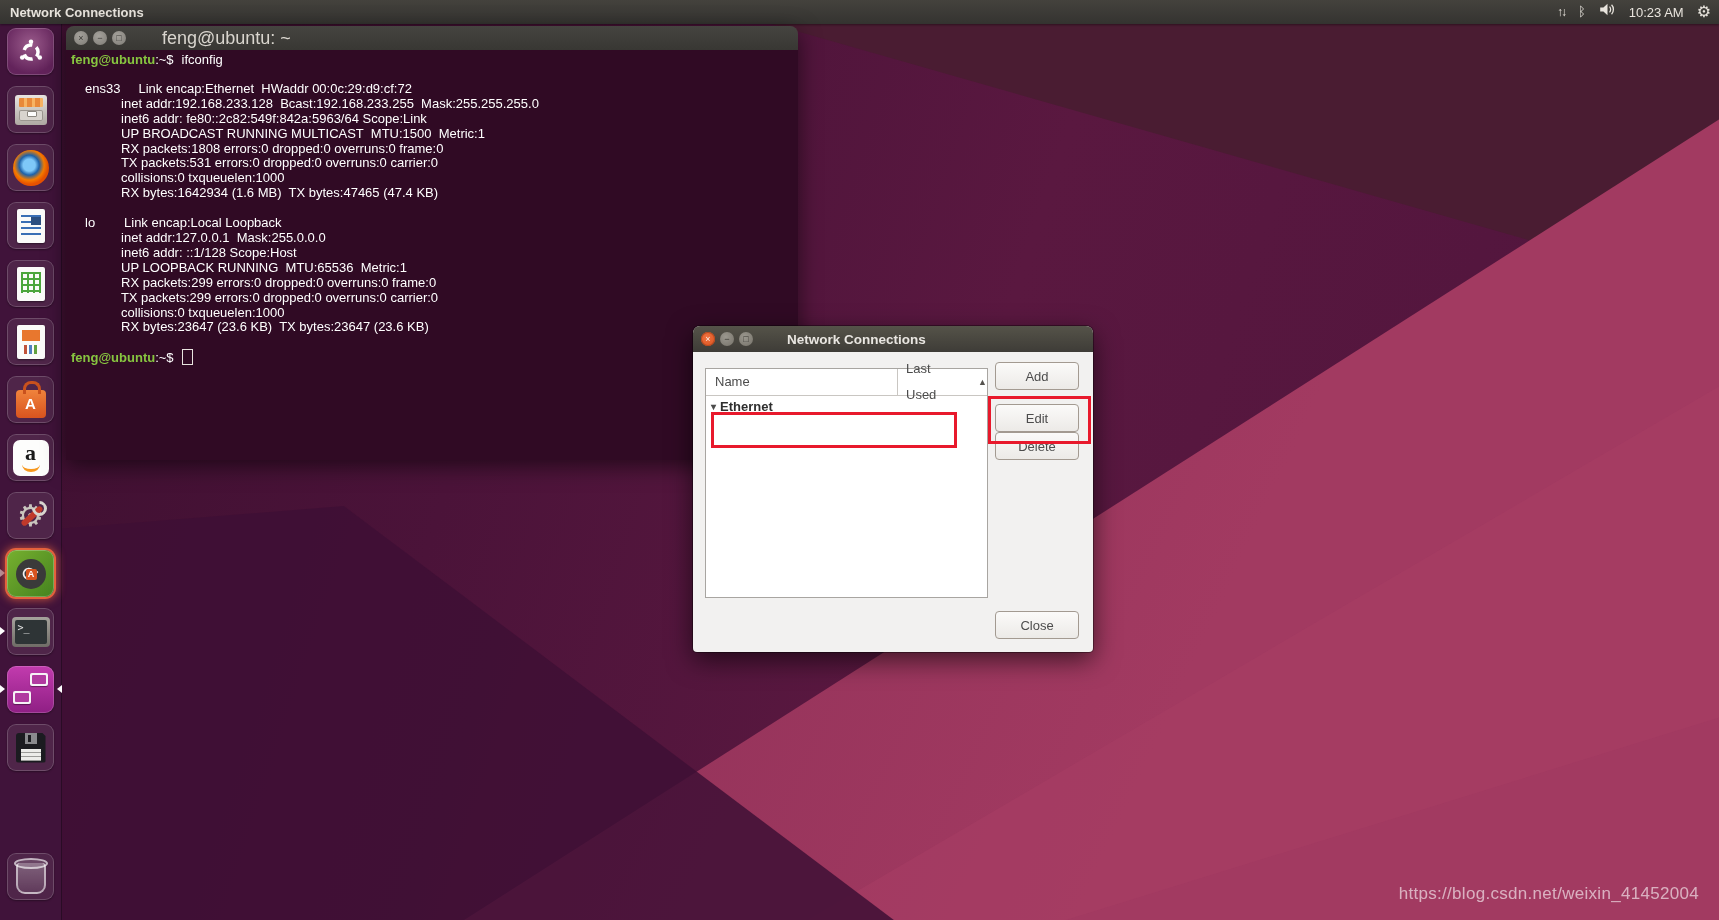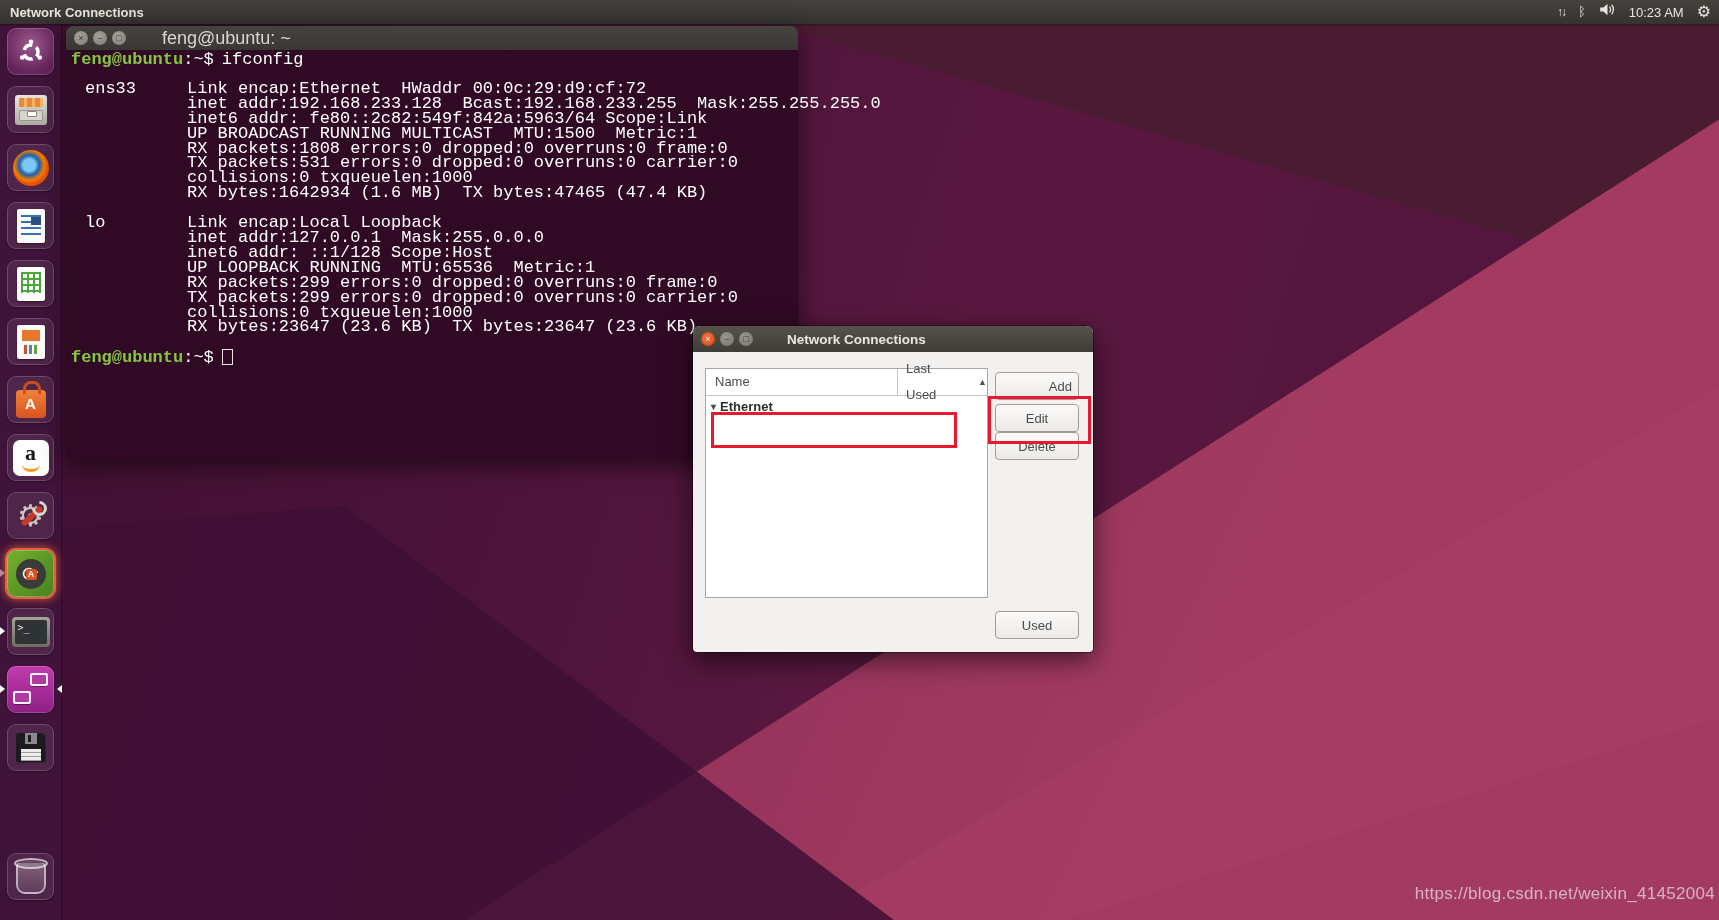--- a/index.html
+++ b/index.html
@@ -7,21 +7,21 @@
        font-family:"Liberation Sans",sans-serif;-webkit-font-smoothing:antialiased;}
   .abs{position:absolute;}
 
   
   #wallpaper{inset:0;background:linear-gradient(108deg,#3C0F2F 0%,#4B1339 30%,#5A1840 55%,#4E143C 100%);}
   .facet{position:absolute;inset:0;}
   #facet-topright{background:#4A1C32;clip-path:polygon(40% 0,100% 0,100% 32%);}
   #facet-crimson{background:linear-gradient(115deg,#7E2750,#A23A61 70%);clip-path:polygon(27% 100%,100% 13%,100% 100%);}
   #facet-bright{background:#A83E64;opacity:.55;clip-path:polygon(47% 100%,100% 42%,100% 78%,62% 100%);}
   #facet-bottomleft{background:#3E0F35;opacity:.85;clip-path:polygon(0 58%,20% 55%,52% 100%,0 100%);}
-  #watermark{right:4px;bottom:16px;color:rgba(255,255,255,.6);font-size:17px;letter-spacing:.3px;}
+  #watermark{right:20px;bottom:16px;color:rgba(255,255,255,.6);font-size:17px;letter-spacing:.3px;}
 
   
   #top-bar{left:0;top:0;width:1719px;height:24px;background:linear-gradient(#44423D,#343330);
            color:#E8E4DD;display:flex;align-items:center;z-index:50;box-shadow:0 1px 2px rgba(0,0,0,.4);}
   #top-bar .app-title{margin-left:10px;font-size:13px;font-weight:bold;}
   #status-cluster{position:absolute;right:8px;top:0;height:24px;display:flex;align-items:center;gap:13px;}
   .panel-ico{font-size:13px;line-height:24px;color:#E8E4DD;cursor:default;}
   #net-arrows{letter-spacing:-2px;font-weight:bold;font-size:12px;}
   #clock{font-size:13px;}
   #session-gear{font-size:16px;}
@@ -101,21 +101,21 @@
   #terminal{left:66px;top:26px;width:732px;height:434px;z-index:60;border-radius:8px 8px 0 0;
             box-shadow:0 6px 22px rgba(0,0,0,.55);}
   #terminal .titlebar{height:24px;background:linear-gradient(#454440,#383733);border-radius:8px 8px 0 0;
             display:flex;align-items:center;position:relative;}
   .wbtn{width:14px;height:14px;border-radius:50%;display:flex;align-items:center;justify-content:center;
         font-size:9px;line-height:14px;cursor:pointer;}
   #terminal .wbtn{background:radial-gradient(circle at 40% 35%,#A5A29C,#7E7B75);color:#3A3935;margin-left:5px;}
   #terminal .wbtn:first-child{margin-left:8px;}
   #terminal .title{color:#D9D5CE;font-size:18px;margin-left:36px;}
   #term-body{position:absolute;top:24px;left:0;right:0;bottom:0;background:#300A24;padding:3px 16px 0 5px;
-             font-family:Liberation Mono, monospace;font-size:17px;line-height:14.9px;color:#FFFFFF;cursor:text;}
+             font-family:Liberation Sans, sans-serif;font-size:13px;line-height:14.9px;color:#FFFFFF;cursor:text;}
   .term-line{white-space:pre;}
   .p-user{color:#87C540;font-weight:bold;}
   .p-sfx{color:#FFFFFF;}
   .p-cmd{margin-left:8px;}
   #term-out{margin:14px;font:inherit;line-height:inherit;white-space:pre;}
   #cursor{display:inline-block;width:9px;height:14px;border:1.5px solid #E8E4DF;margin-left:8px;vertical-align:-3px;}
 
   
   #dialog{left:693px;top:326px;width:400px;height:326px;background:#F2F1F0;z-index:70;border-radius:7px 7px 4px 4px;
           box-shadow:0 8px 26px rgba(0,0,0,.6),0 0 0 1px rgba(0,0,0,.35);}
@@ -135,21 +135,21 @@
   #group-row{display:flex;align-items:center;height:21px;font-size:13px;font-weight:bold;color:#2E2E2E;padding-left:5px;gap:4px;cursor:pointer;}
   #expander{font-size:10px;color:#4B4B4B;}
   #conn-row{display:flex;height:25px;align-items:center;color:#FFFFFF;font-size:13px;cursor:pointer;
             background:linear-gradient(#EB6A3F,#DD5226);}
   #conn-row .cell-name{width:182px;padding-left:21px;box-sizing:border-box;}
   #conn-row .cell-last{flex:1;padding-left:8px;}
 
   .dlg-btn{position:absolute;left:302px;width:84px;height:28px;border:1px solid #A39A91;border-radius:4px;
            background:linear-gradient(#FBFAF9,#ECEAE7);color:#4C4C4C;font-size:13px;
            font-family:"Liberation Sans",sans-serif;cursor:pointer;}
-  #btn-add{top:46px;text-align:right;}
+  #btn-add{top:36px;}
   #btn-edit{top:78px;}
   #btn-delete{top:106px;}
   #btn-close{top:285px;}
 
   .anno{position:absolute;border:3px solid #E8192C;z-index:80;pointer-events:none;}
   #anno-row{left:711px;top:412px;width:240px;height:30px;}
   #anno-edit{left:988px;top:396px;width:97px;height:42px;}
 </style>
 </head>
 <body>
@@ -335,17 +335,17 @@
     </div>
     <div id="group-row">
       <span id="expander">▾</span>
       <span>Ethernet</span>
     </div>
   </div>
 
   <button class="dlg-btn" id="btn-add">Add</button>
   <button class="dlg-btn" id="btn-edit">Edit</button>
   <button class="dlg-btn" id="btn-delete">Delete</button>
-  <button class="dlg-btn" id="btn-close">Used</button>
+  <button class="dlg-btn" id="btn-close">Close</button>
 </div>
 
 <div class="anno" id="anno-row"></div>
 <div class="anno" id="anno-edit"></div>
 
 </body></html>

